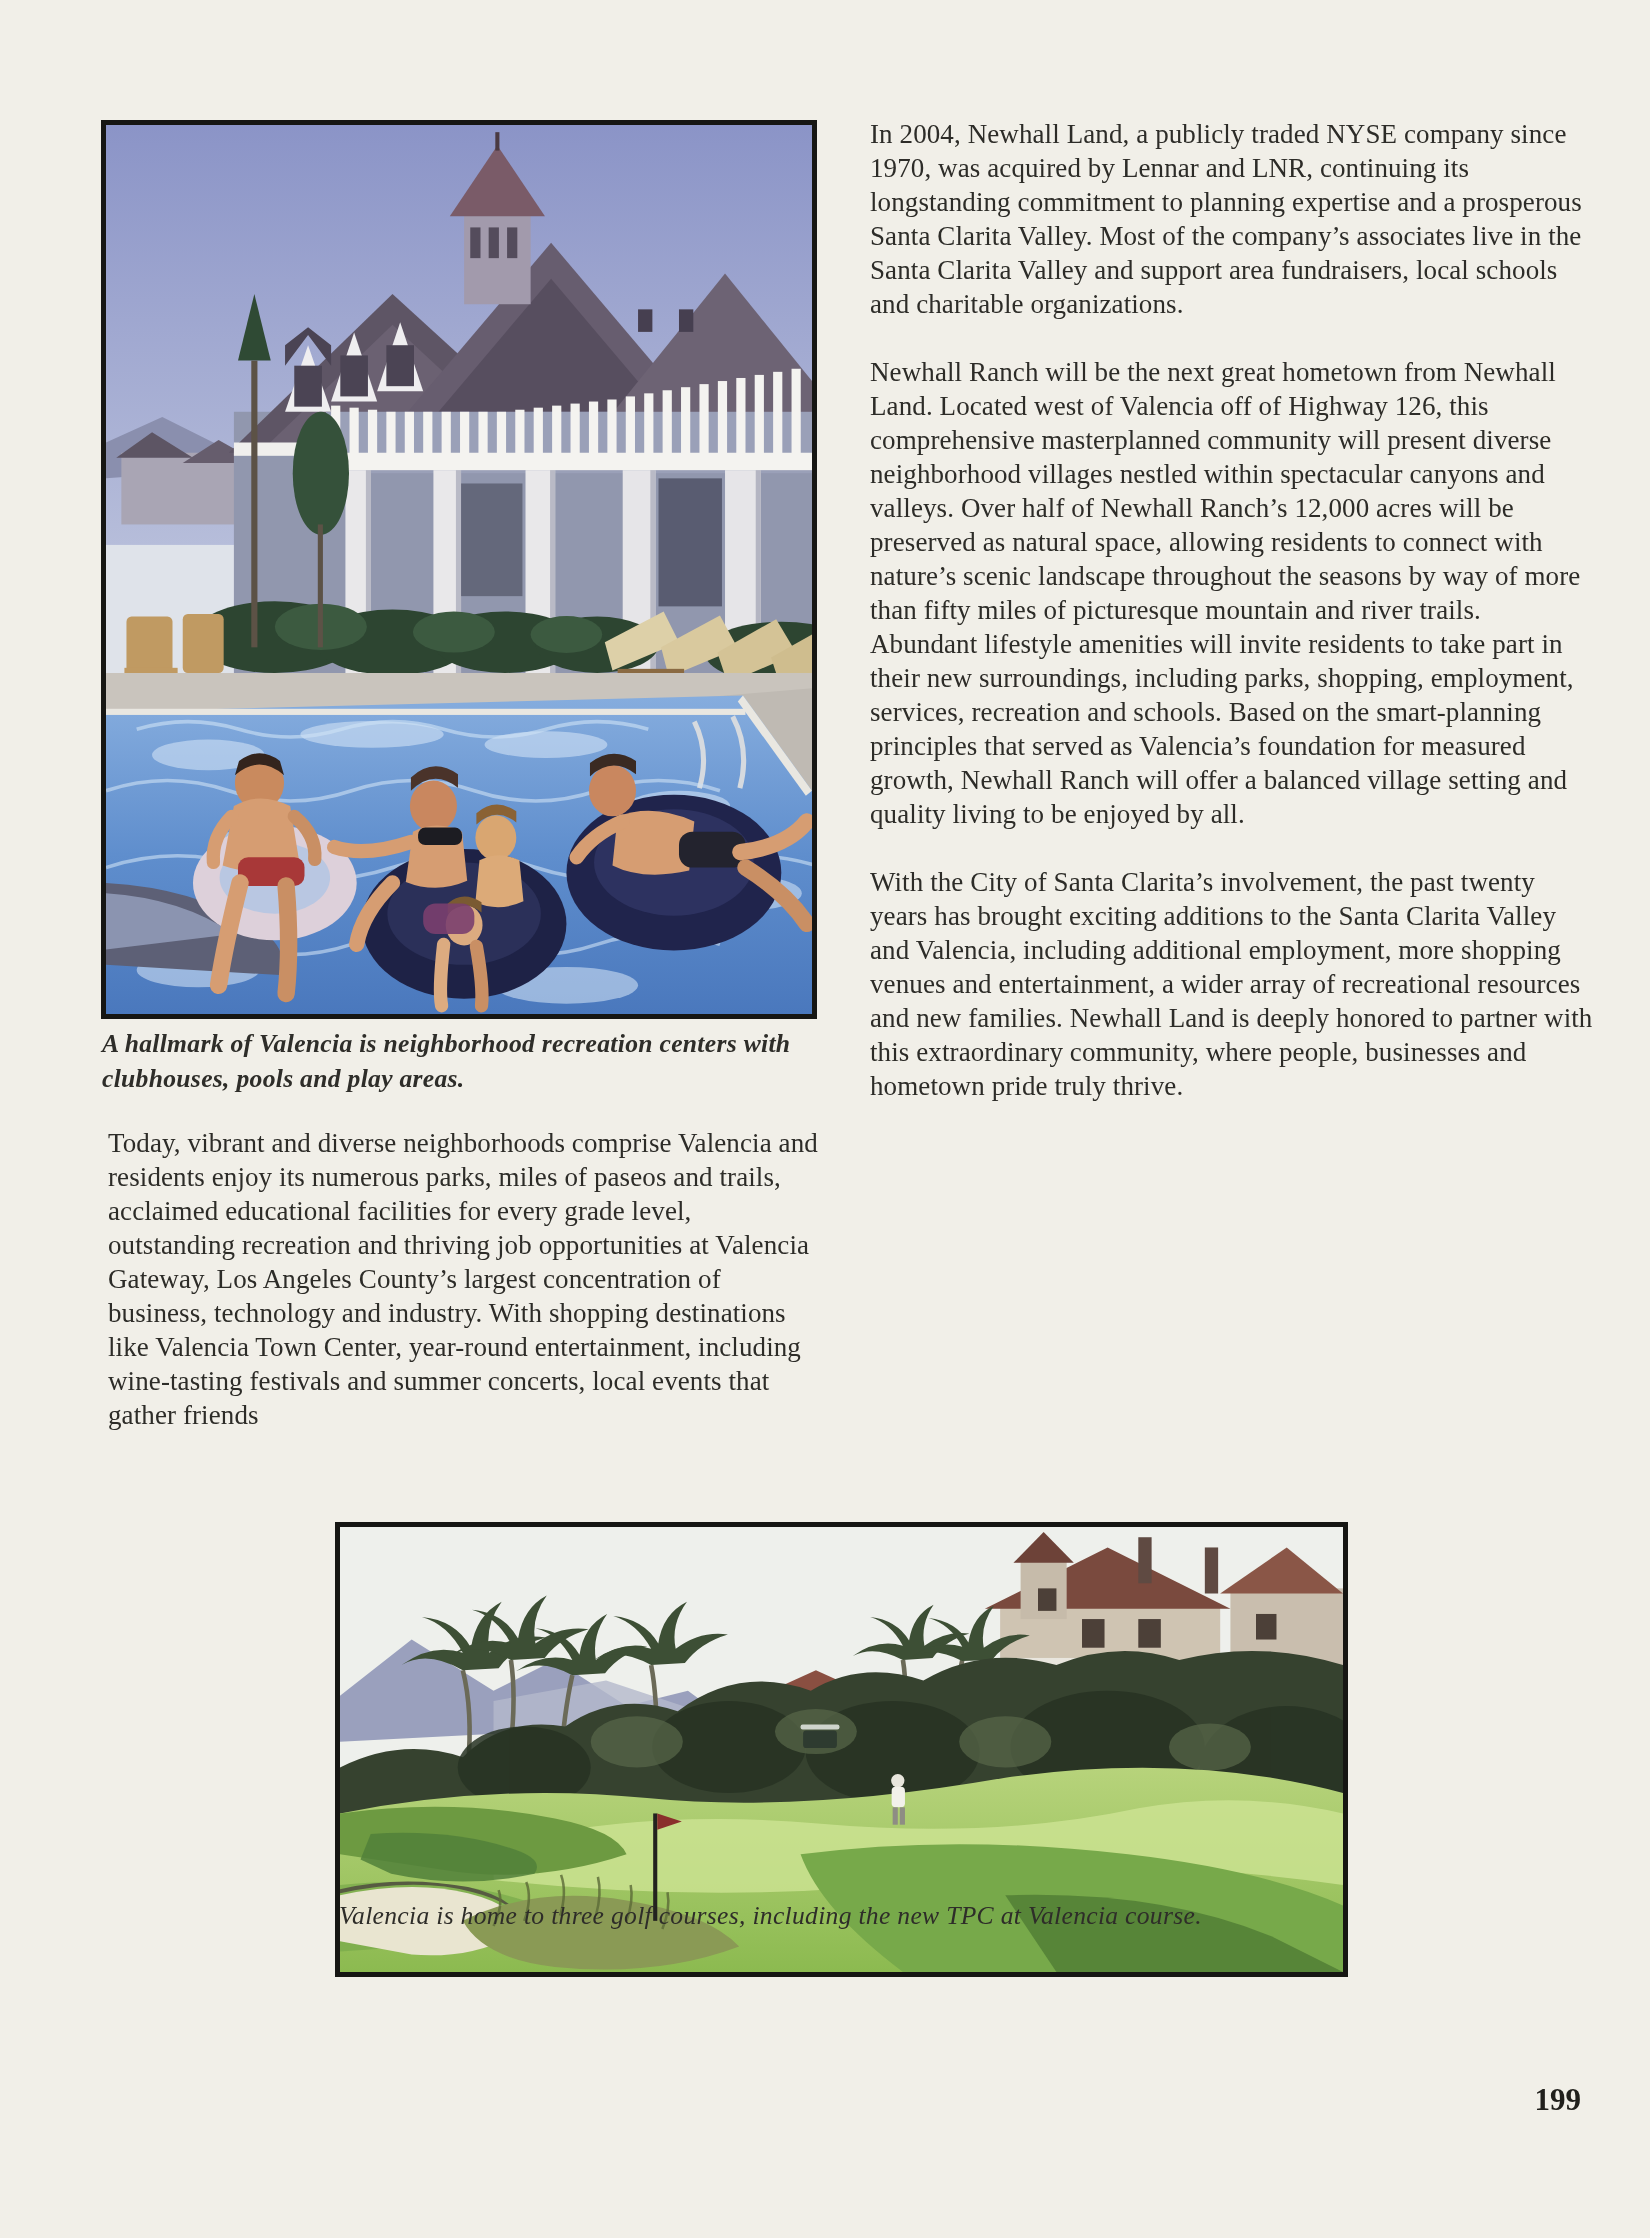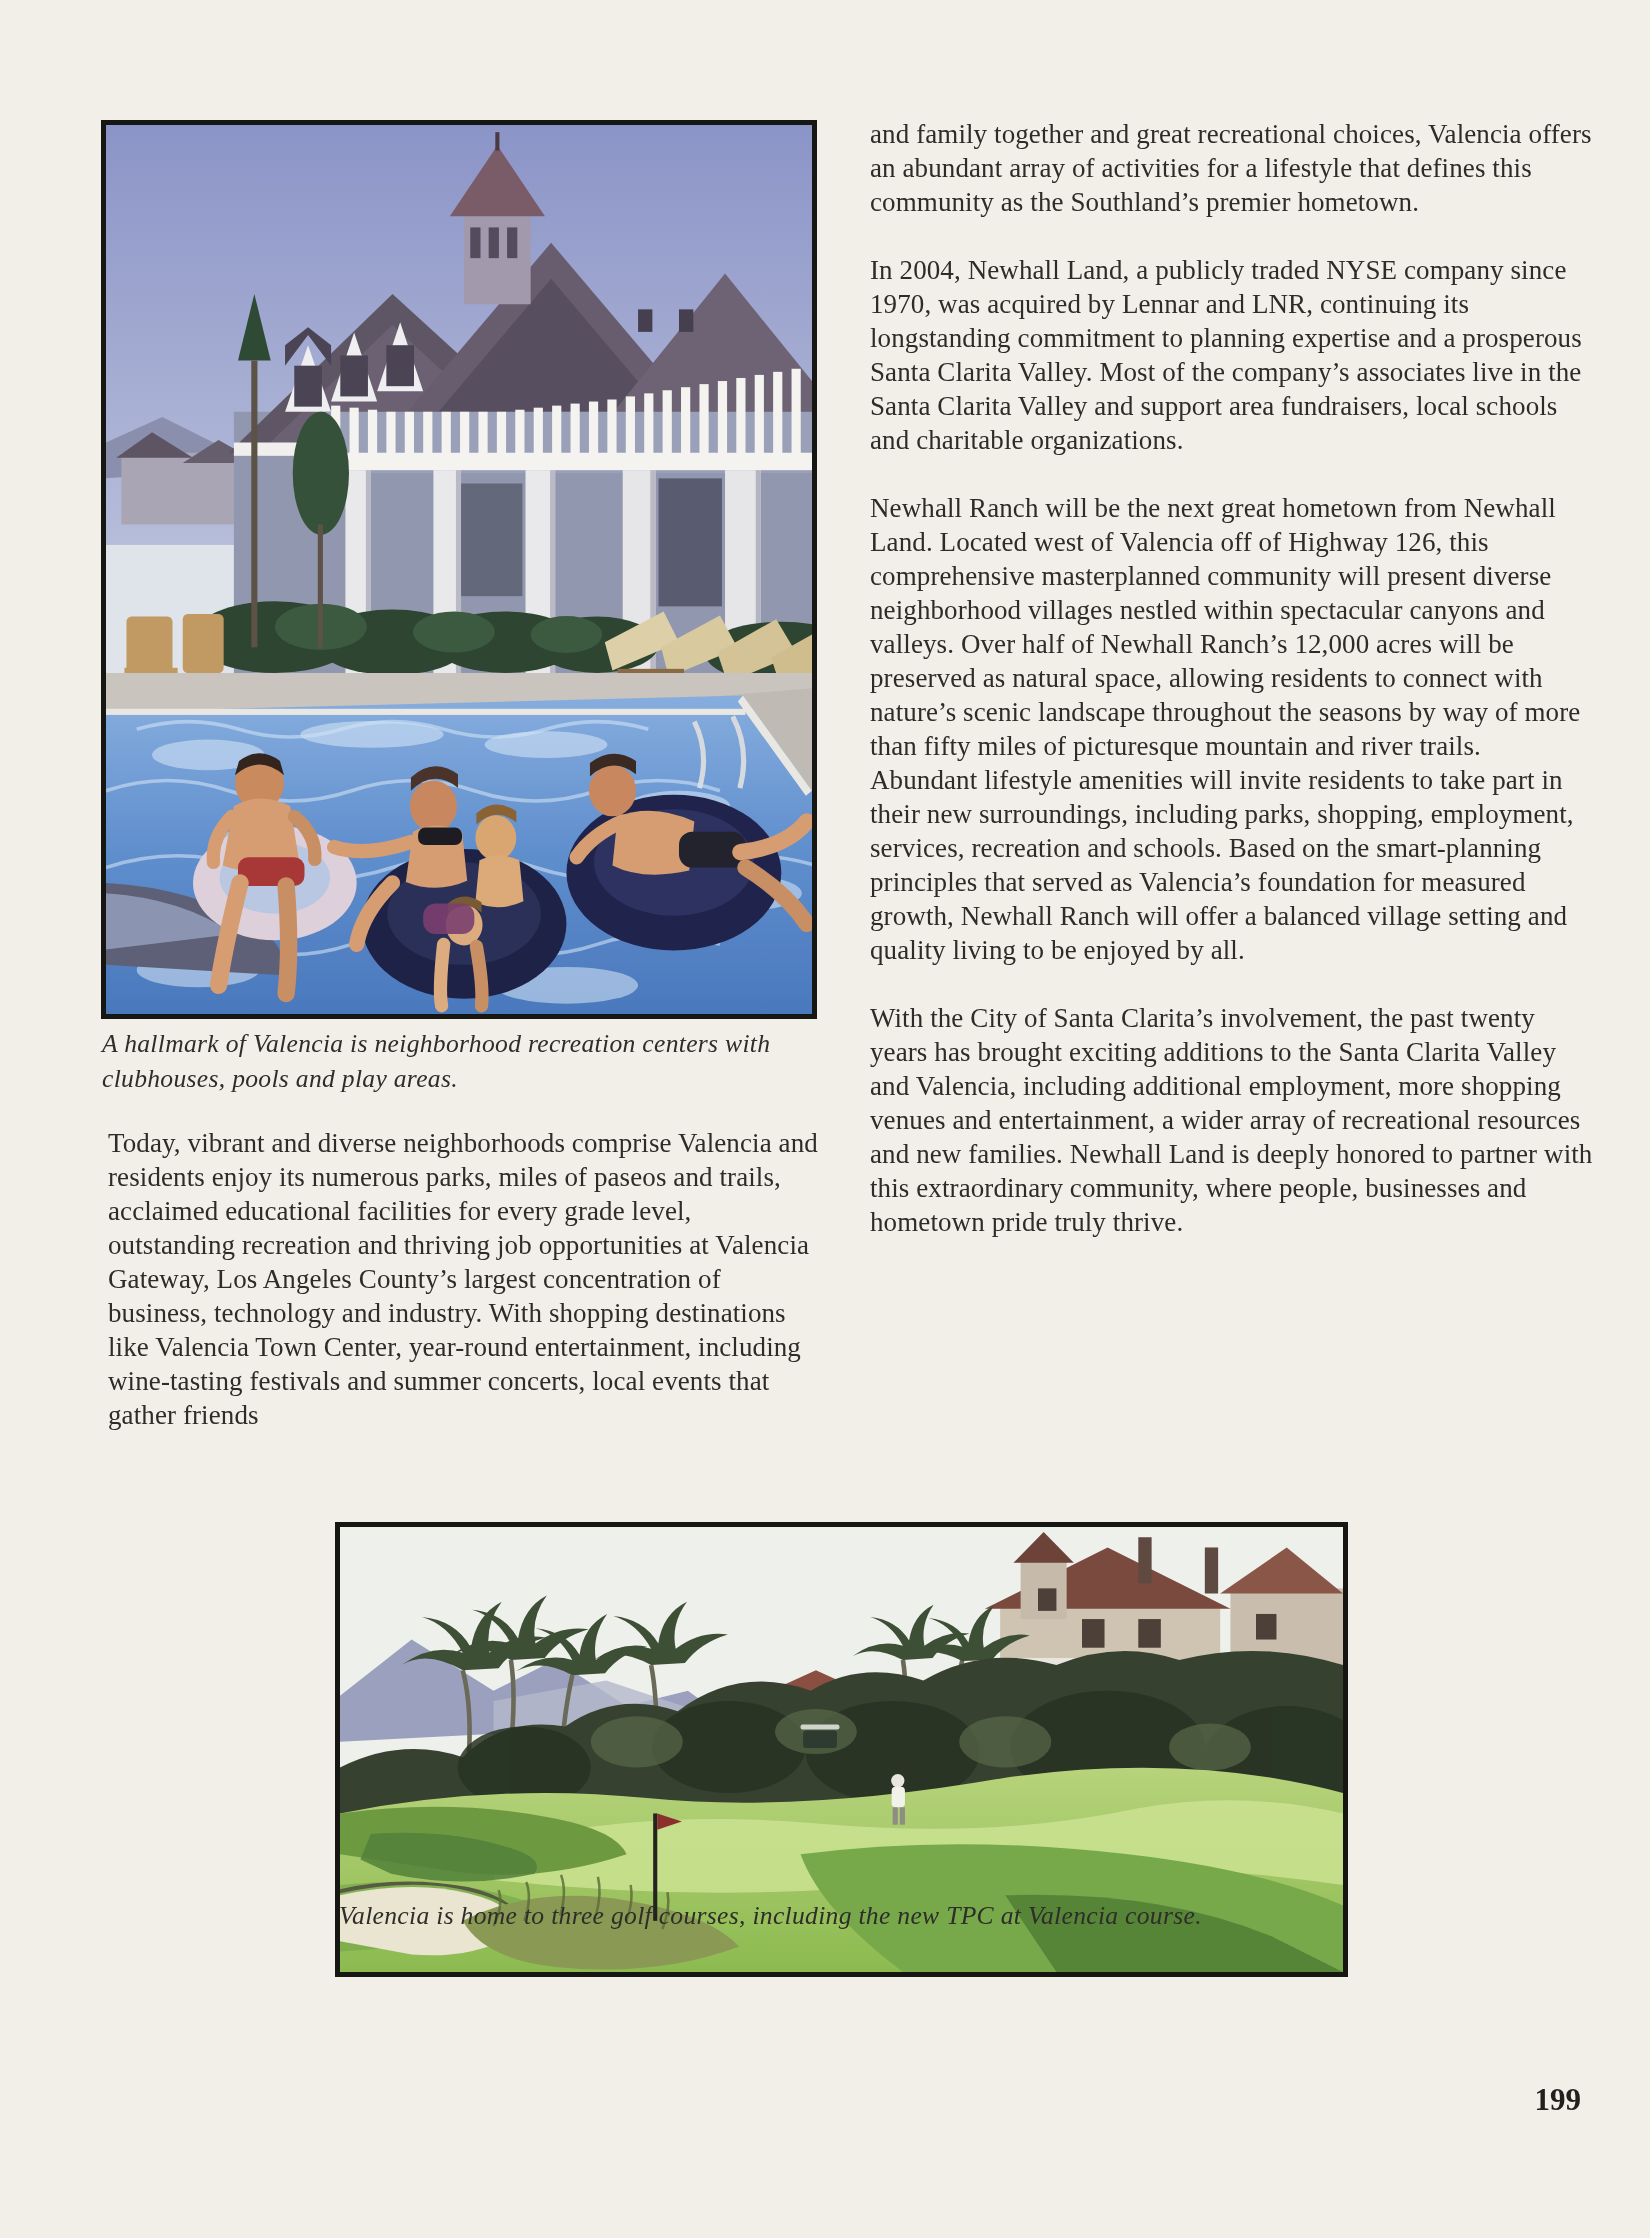--- a/index.html
+++ b/index.html
@@ -23,21 +23,21 @@
   #pool-photo{left:101px;top:120px;width:716px;height:899px;}
   #golf-photo{left:335px;top:1522px;width:1013px;height:455px;}
   .caption{
     position:absolute;
     font-style:italic;
     font-size:25.6px;
     line-height:35px;
     color:#2e2d29;
     letter-spacing:0.3px;
   }
-  #pool-caption{left:102px;top:1026px;width:706px;}
+  #pool-caption{left:102px;top:1026px;width:706px;font-weight:bold;}
   #golf-caption{left:339px;top:1898px;width:982px;}
   .column{
     position:absolute;
     font-size:27px;
     line-height:34px;
     letter-spacing:0.1px;
     text-align:left;
   }
   .column p{margin:0 0 34px 0;}
   .column p:last-child{margin-bottom:0;}
@@ -270,21 +270,20 @@
     </svg>
   </div>
 
   <div class="caption" id="pool-caption">A hallmark of Valencia is neighborhood recreation centers with clubhouses, pools and play areas.</div>
 
   <div class="column" id="left-column">
     <p>Today, vibrant and diverse neighborhoods comprise Valencia and residents enjoy its numerous parks, miles of paseos and trails, acclaimed educational facilities for every grade level, outstanding recreation and thriving job opportunities at Valencia Gateway, Los Angeles County’s largest concentration of business, technology and industry. With shopping destinations like Valencia Town Center, year-round entertainment, including wine-tasting festivals and summer concerts, local events that gather friends</p>
   </div>
 
   <div class="column" id="right-column">
-    <p>and family together and great recreational choices, Valencia offers an abundant array of activities for a lifestyle that defines this community as the Southland’s premier hometown.</p>
     <p>In 2004, Newhall Land, a publicly traded NYSE company since 1970, was acquired by Lennar and LNR, continuing its longstanding commitment to planning expertise and a prosperous Santa Clarita Valley. Most of the company’s associates live in the Santa Clarita Valley and support area fundraisers, local schools and charitable organizations.</p>
     <p>Newhall Ranch will be the next great hometown from Newhall Land. Located west of Valencia off of Highway 126, this comprehensive masterplanned community will present diverse neighborhood villages nestled within spectacular canyons and valleys. Over half of Newhall Ranch’s 12,000 acres will be preserved as natural space, allowing residents to connect with nature’s scenic landscape throughout the seasons by way of more than fifty miles of picturesque mountain and river trails. Abundant lifestyle amenities will invite residents to take part in their new surroundings, including parks, shopping, employment, services, recreation and schools. Based on the smart-planning principles that served as Valencia’s foundation for measured growth, Newhall Ranch will offer a balanced village setting and quality living to be enjoyed by all.</p>
     <p>With the City of Santa Clarita’s involvement, the past twenty years has brought exciting additions to the Santa Clarita Valley and Valencia, including additional employment, more shopping venues and entertainment, a wider array of recreational resources and new families. Newhall Land is deeply honored to partner with this extraordinary community, where people, businesses and hometown pride truly thrive.</p>
   </div>
 
   <div class="photo-frame" id="golf-photo">
     <svg viewBox="0 0 1960 870" preserveAspectRatio="none">
       <defs>
         <linearGradient id="fairG" x1="0" y1="0" x2="0" y2="1">
           <stop offset="0" stop-color="#b7d37b"></stop>

